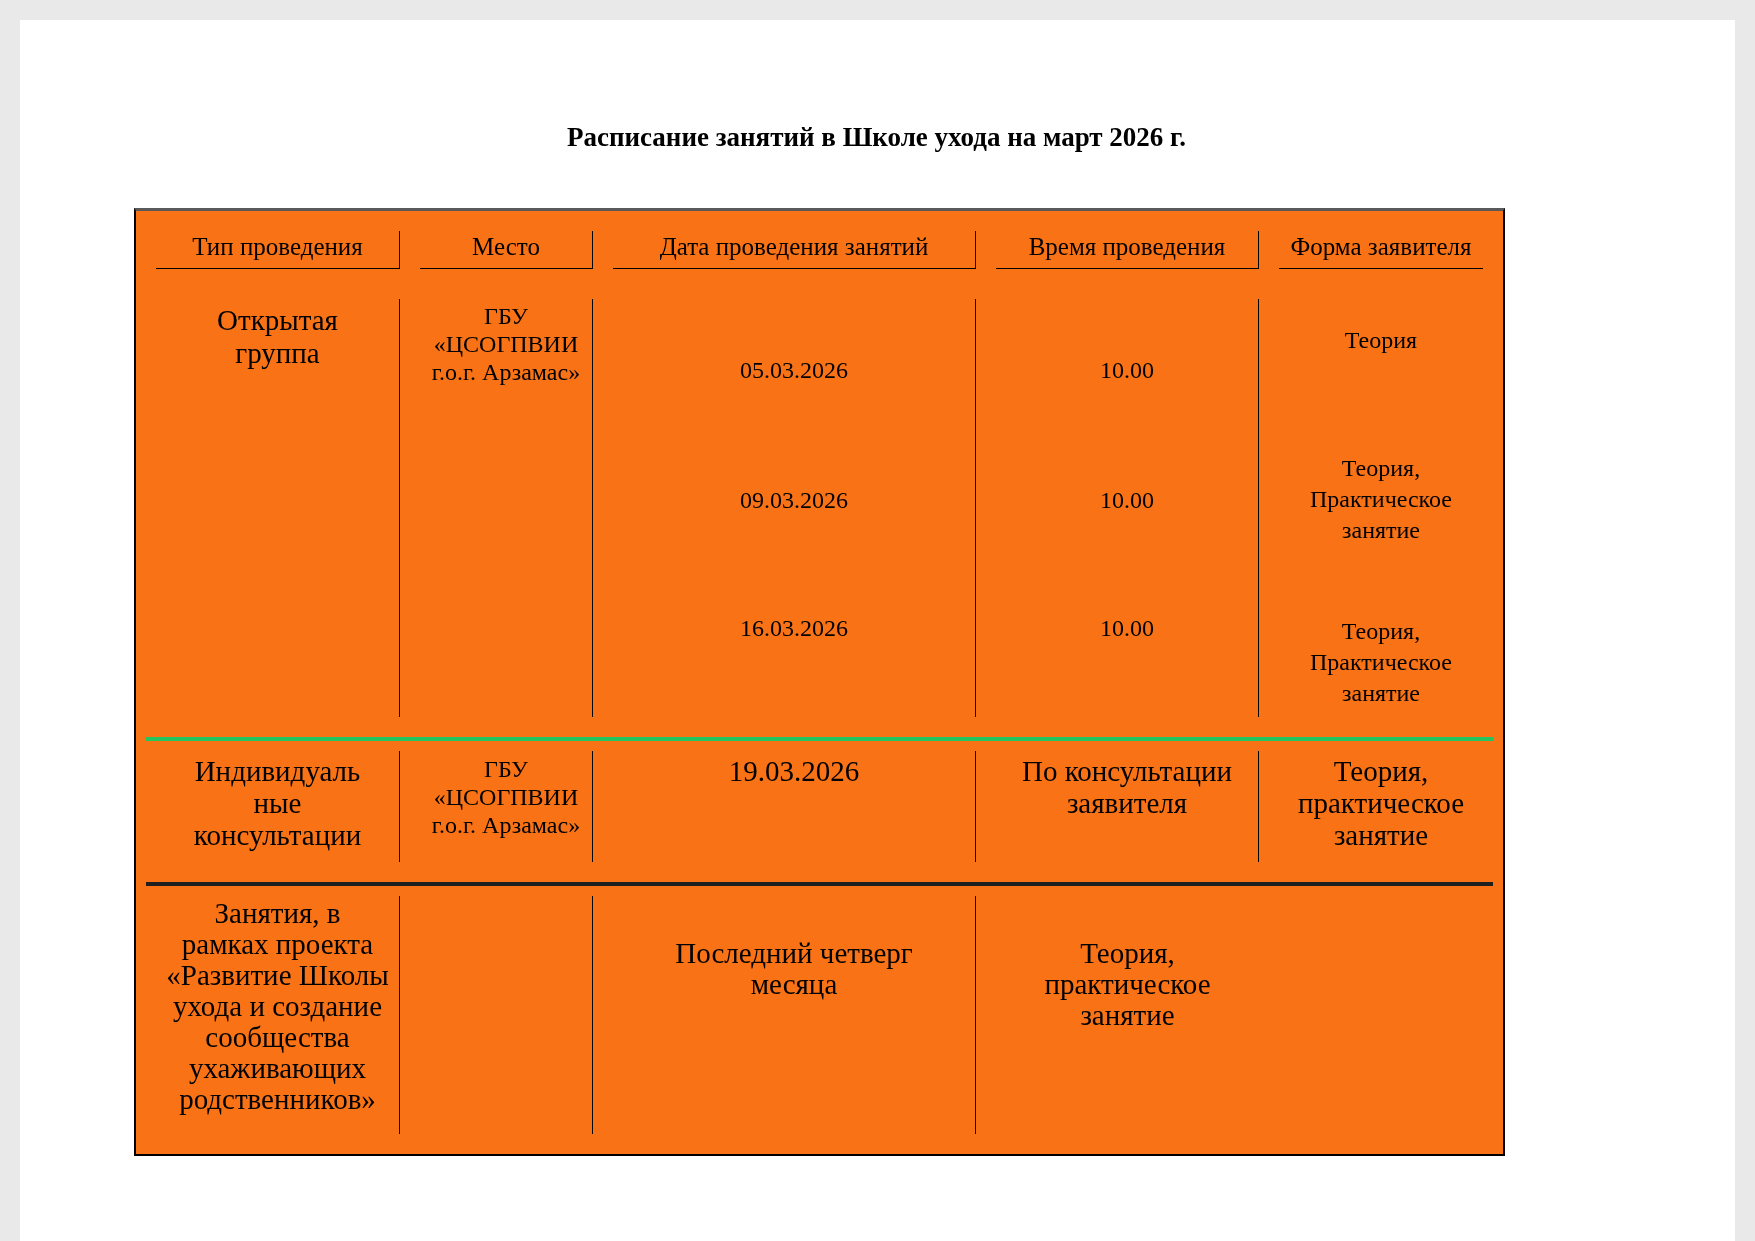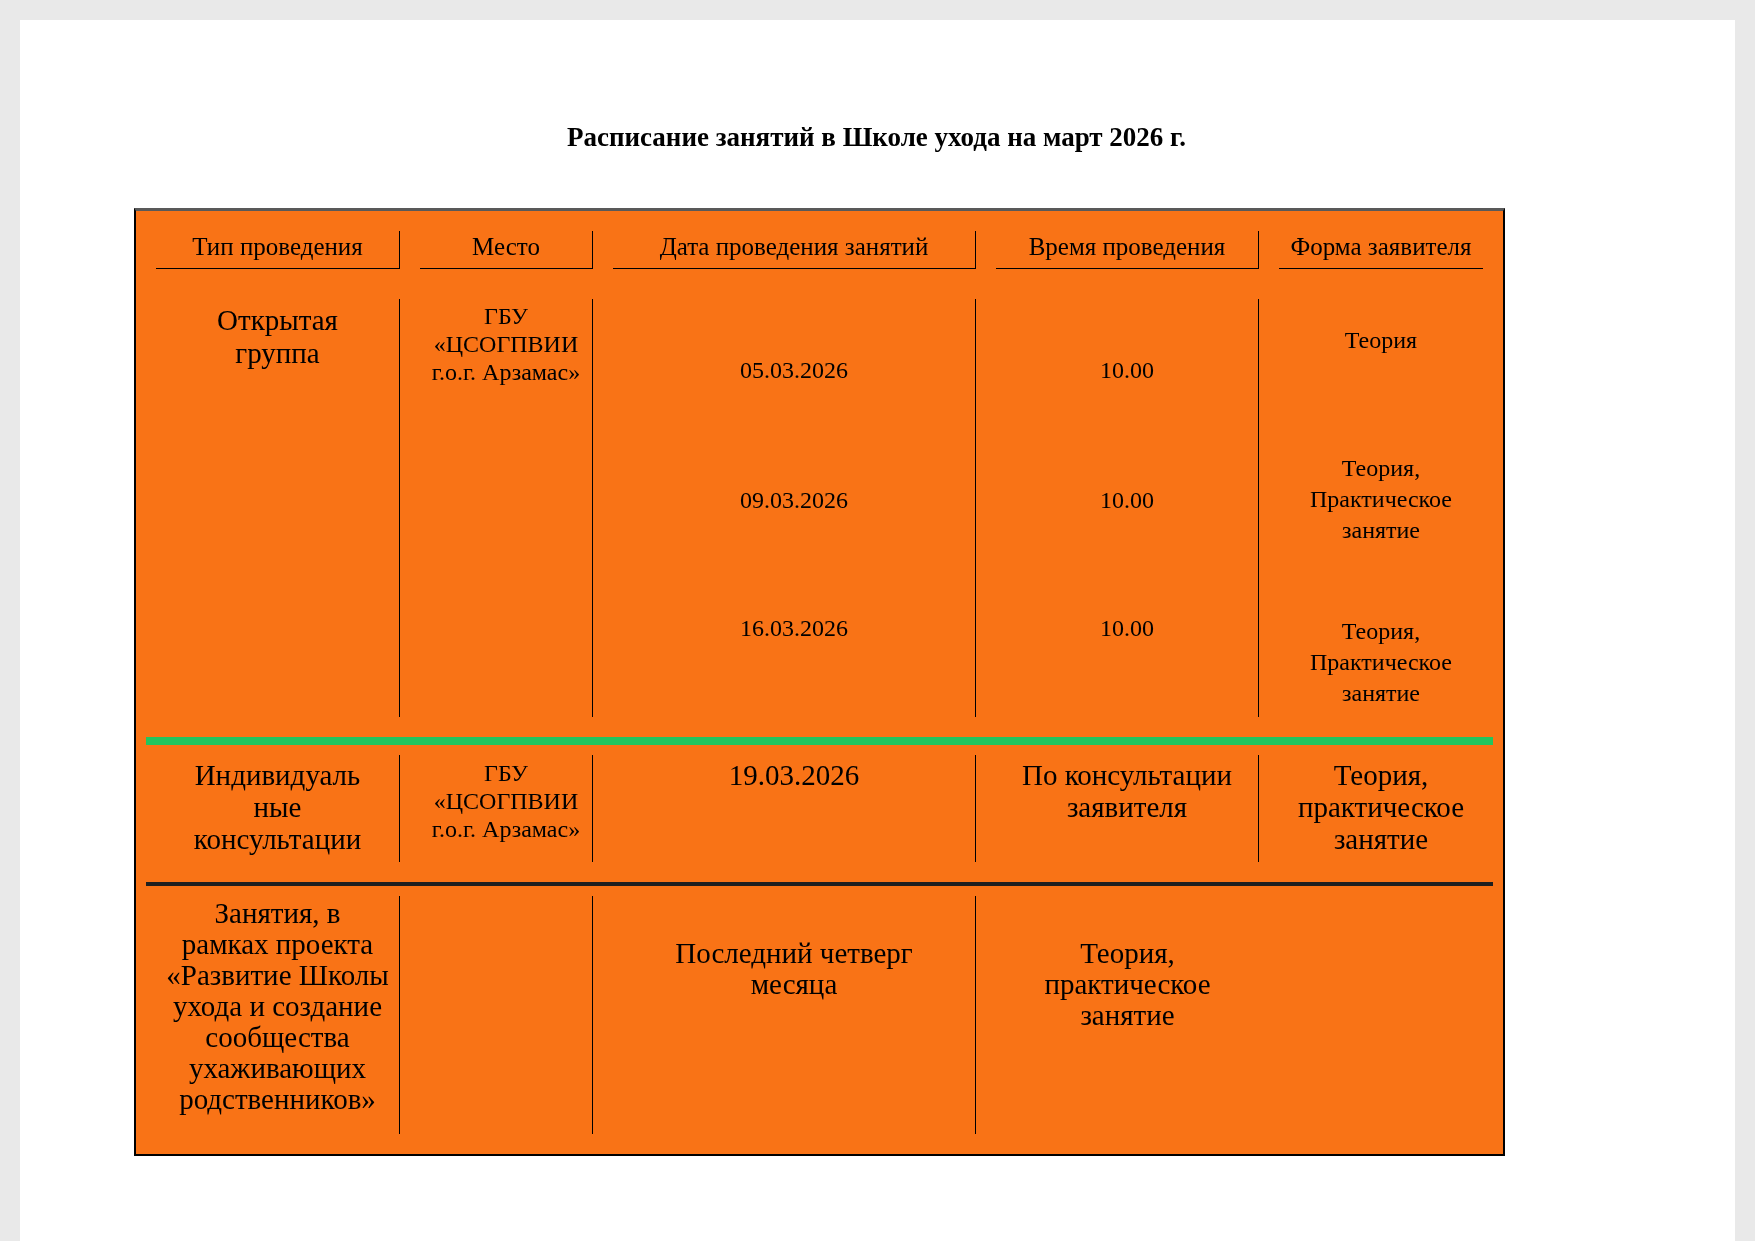--- a/index.html
+++ b/index.html
@@ -64,21 +64,21 @@
   .r1 .dates > div:nth-child(1), .r1 .times > div:nth-child(1) { margin-top: 38px; }
   .r1 .dates > div:nth-child(2), .r1 .times > div:nth-child(2) { margin-top: 71px; }
   .r1 .dates > div:nth-child(3), .r1 .times > div:nth-child(3) { margin-top: 69px; }
   .r1 .dates > div:nth-child(4), .r1 .times > div:nth-child(4) { margin-top: 69px; }
   .r1 .forms > div:nth-child(1) { margin-top: 8px;  height: 31px; }
   .r1 .forms > div:nth-child(2) { margin-top: 69px; height: 62px; }
   .r1 .forms > div:nth-child(3) { margin-top: 73px; height: 62px; }
   .r1 .forms > div:nth-child(4) { margin-top: 36px; height: 31px; }
 
   
-  .r2 { height: 135px; border-top: 8px solid #22c55e; }
+  .r2 { height: 135px; border-top: 4px solid #22c55e; }
   .r2 .cell   { padding-top: 4px; font-size: 29px; line-height: 32px; }
   .r2 .c-place{ font-size: 24px; line-height: 28px; padding-top: 4px; }
 
   
   .r3 { height: 262px; border-top: 4px solid #1f1f1f; }
   .r3 .cell   { padding-top: 2px;  font-size: 29px; line-height: 31px; }
   .r3 .c-date, .r3 .c-time, .r3 .c-form { padding-top: 42px; }
 </style>
 </head>
 <body>

